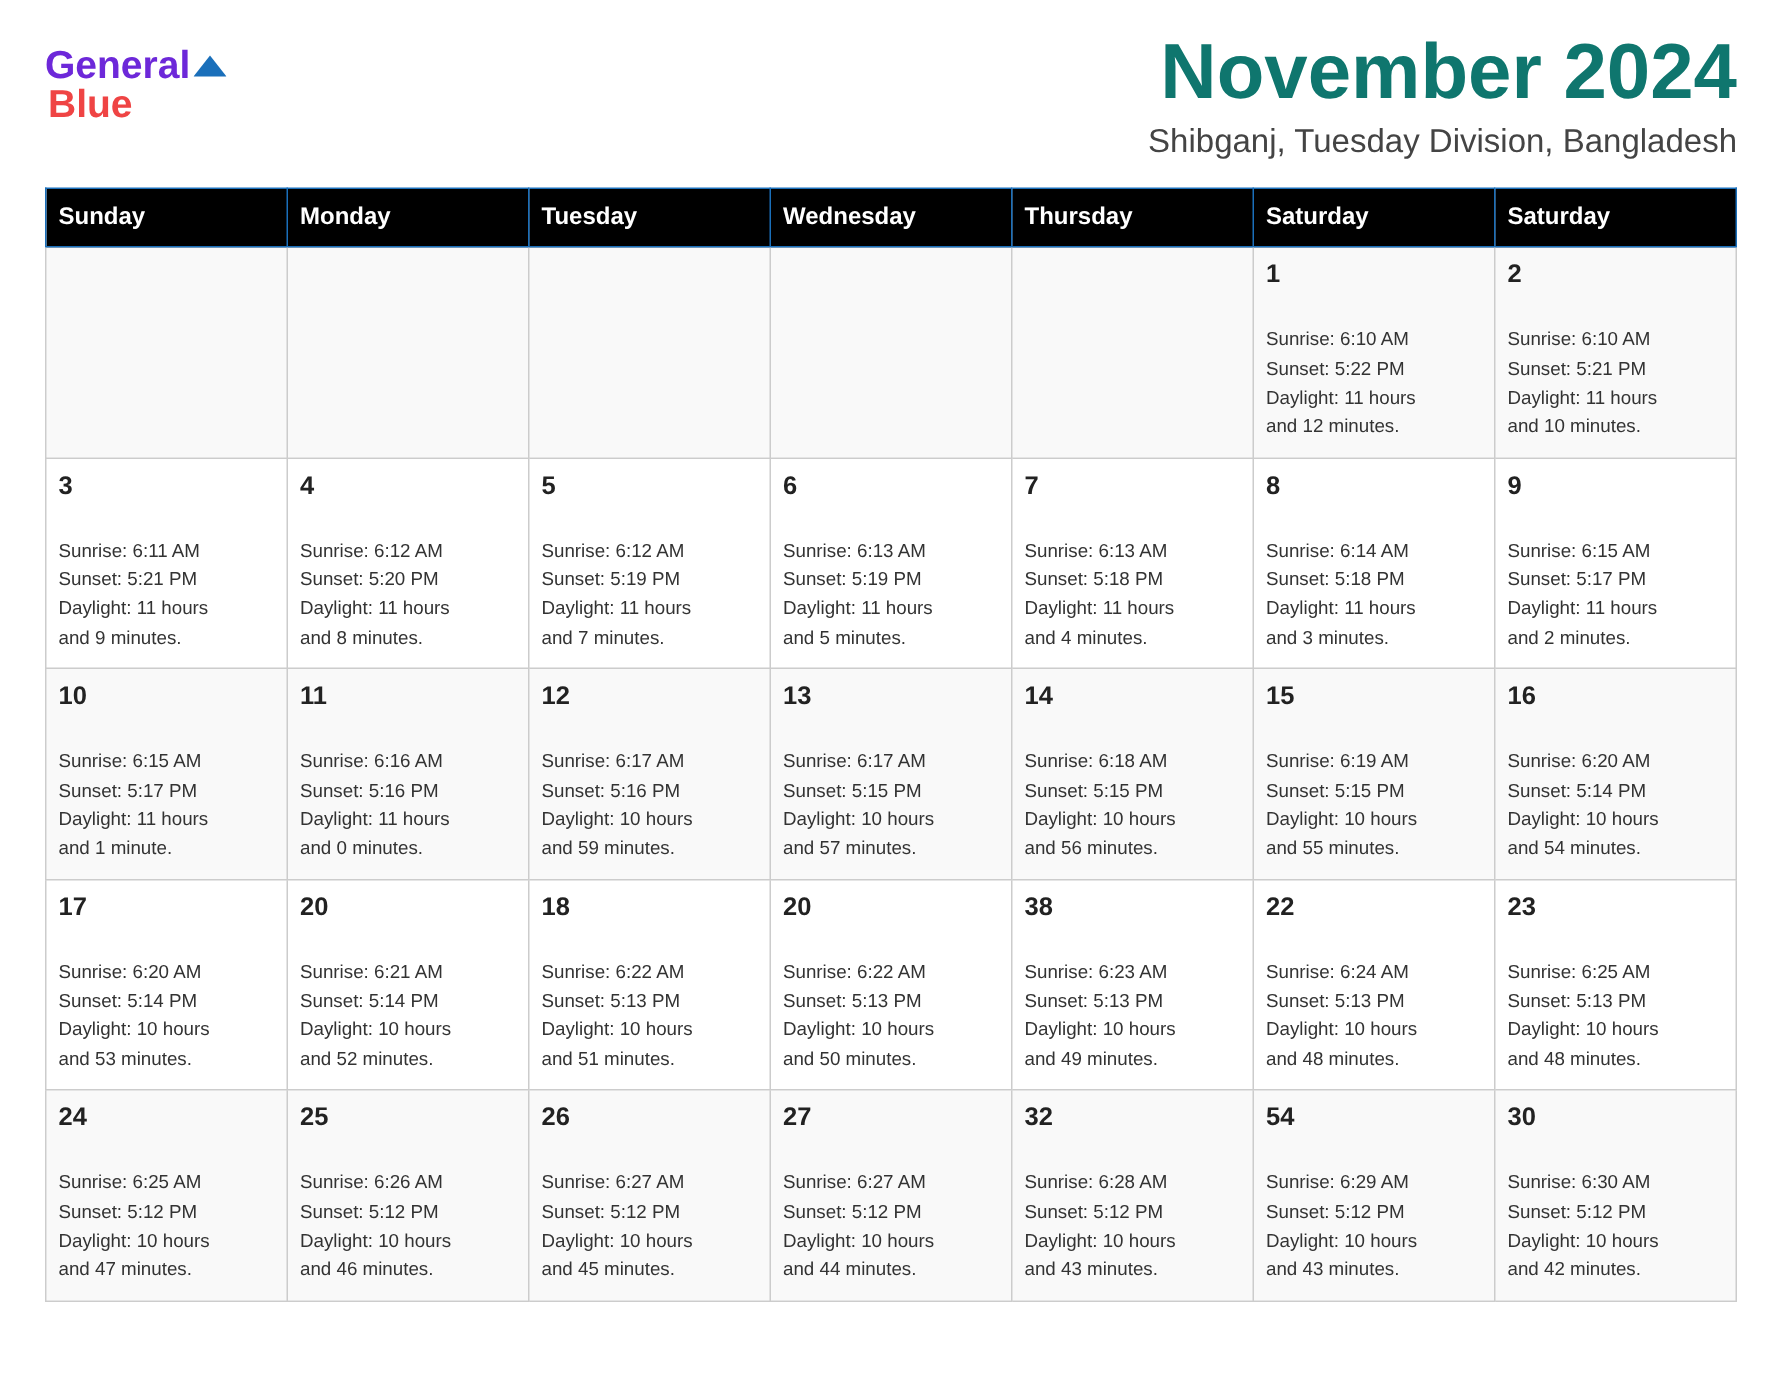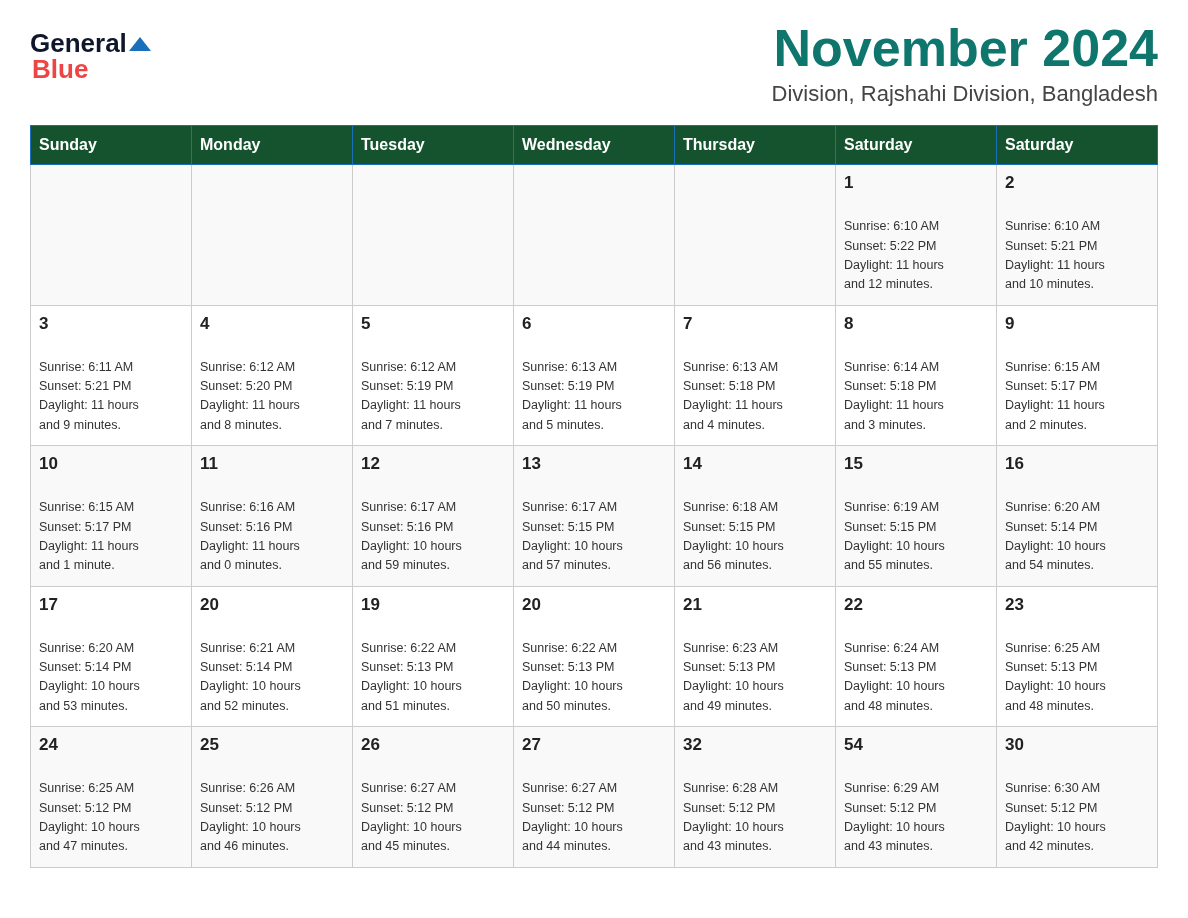--- a/index.html
+++ b/index.html
@@ -17,21 +17,21 @@
       margin-bottom: 18px;
     }
     .logo {
       display: flex;
       align-items: center;
       margin-top: 10px;
     }
     .logo-text-general {
       font-size: 26px;
       font-weight: bold;
-      color: #0f172a;
+      color: #6d28d9;
     }
     .logo-text-blue {
       font-size: 26px;
       font-weight: bold;
       color: #ef4444;
     }
     .title-section {
       text-align: right;
     }
     .month-title {
@@ -44,21 +44,21 @@
       font-size: 22px;
       color: #444;
       margin-top: 4px;
     }
     .calendar-table {
       width: 100%;
       border-collapse: collapse;
       table-layout: fixed;
     }
     .calendar-table th {
-      background-color: #14532d;
+      background-color: #000000;
       color: #fff;
       font-size: 16px;
       font-weight: bold;
       padding: 10px 8px;
       text-align: left;
       border: 1px solid #1a6fba;
     }
     .calendar-table td {
       border: 1px solid #ccc;
       vertical-align: top;
@@ -102,21 +102,21 @@
         <span class="logo-text-general">General</span>
         <svg width="22" height="22" viewBox="0 0 22 22" style="margin-left:2px; margin-top:2px;">
           <polygon points="11,4 22,18 0,18" fill="#1a6fba"></polygon>
         </svg>
       </div>
       <span class="logo-text-blue" style="margin-left:2px;">Blue</span>
     </div>
   </div>
   <div class="title-section">
     <div class="month-title">November 2024</div>
-    <div class="location-title">Division, Rajshahi Division, Bangladesh</div>
+    <div class="location-title">Shibganj, Tuesday Division, Bangladesh</div>
   </div>
 </div>
 
 <table class="calendar-table">
   <thead>
     <tr>
     <th>Sunday</th>
         <th>Monday</th>
         <th>Tuesday</th>
         <th>Wednesday</th>
@@ -204,29 +204,29 @@
       <tr class="row-2">
         <td>
           <span class="day-number">17</span>
           <div class="day-info">Sunrise: 6:20 AM<br>Sunset: 5:14 PM<br>Daylight: 10 hours<br>and 53 minutes.</div>
         </td>
         <td>
           <span class="day-number">20</span>
           <div class="day-info">Sunrise: 6:21 AM<br>Sunset: 5:14 PM<br>Daylight: 10 hours<br>and 52 minutes.</div>
         </td>
         <td>
-          <span class="day-number">19</span>
+          <span class="day-number">18</span>
           <div class="day-info">Sunrise: 6:22 AM<br>Sunset: 5:13 PM<br>Daylight: 10 hours<br>and 51 minutes.</div>
         </td>
         <td>
           <span class="day-number">20</span>
           <div class="day-info">Sunrise: 6:22 AM<br>Sunset: 5:13 PM<br>Daylight: 10 hours<br>and 50 minutes.</div>
         </td>
         <td>
-          <span class="day-number">21</span>
+          <span class="day-number">38</span>
           <div class="day-info">Sunrise: 6:23 AM<br>Sunset: 5:13 PM<br>Daylight: 10 hours<br>and 49 minutes.</div>
         </td>
         <td>
           <span class="day-number">22</span>
           <div class="day-info">Sunrise: 6:24 AM<br>Sunset: 5:13 PM<br>Daylight: 10 hours<br>and 48 minutes.</div>
         </td>
         <td>
           <span class="day-number">23</span>
           <div class="day-info">Sunrise: 6:25 AM<br>Sunset: 5:13 PM<br>Daylight: 10 hours<br>and 48 minutes.</div>
         </td>

